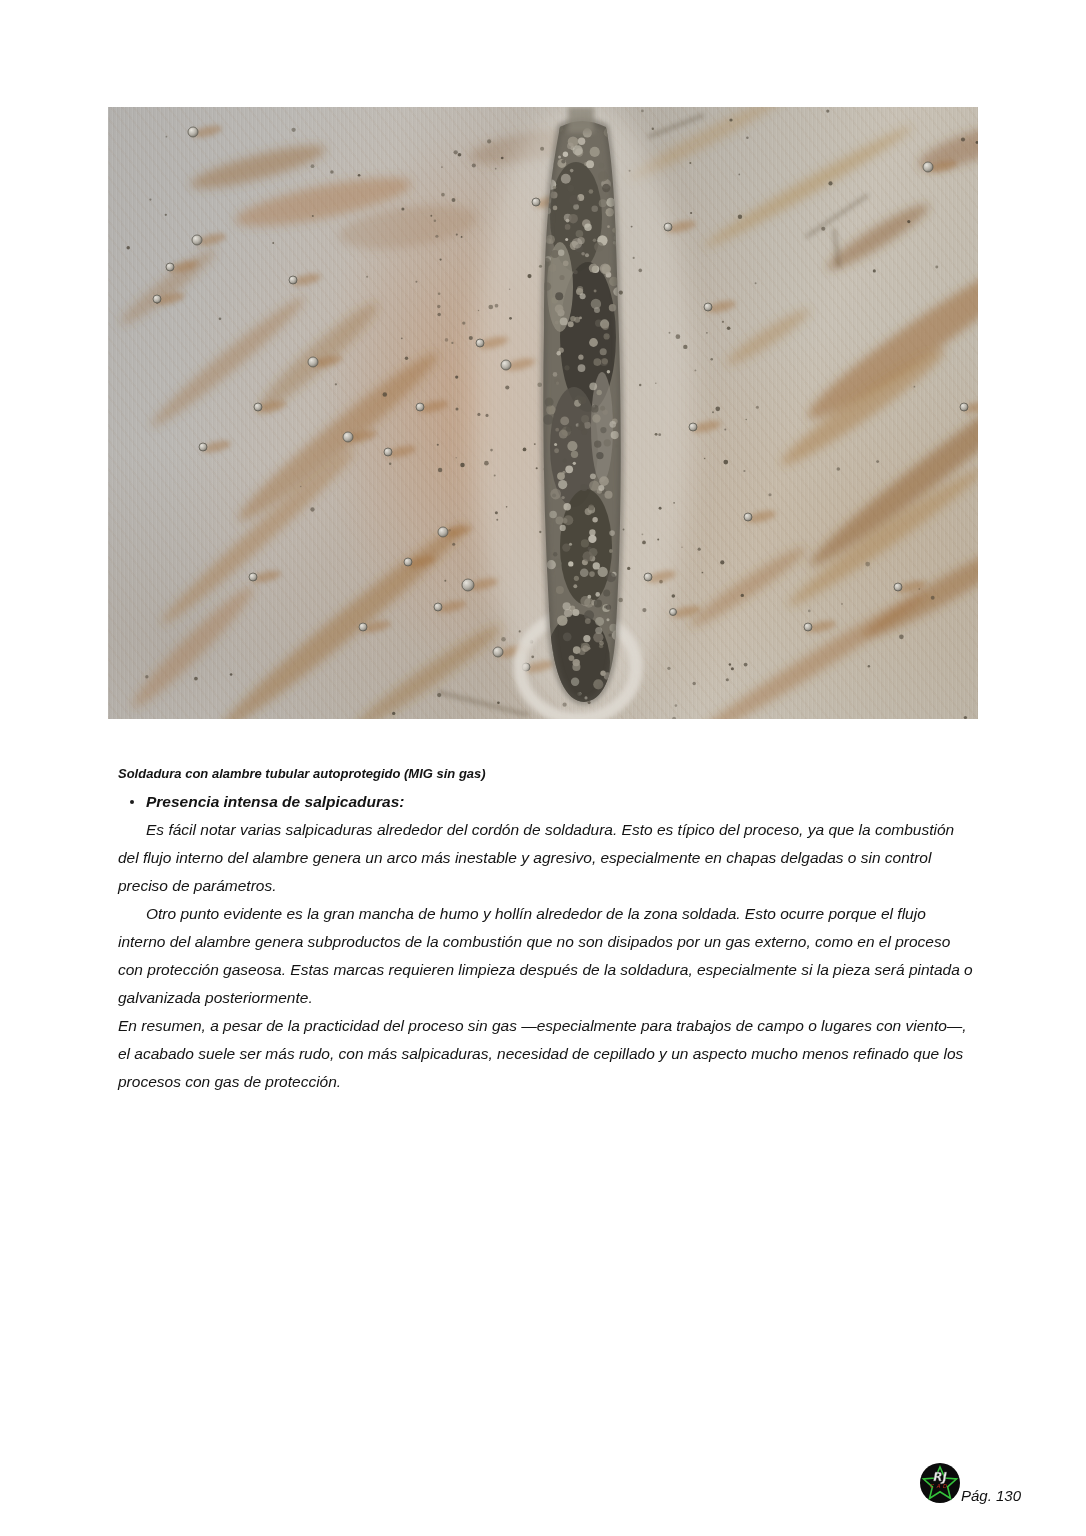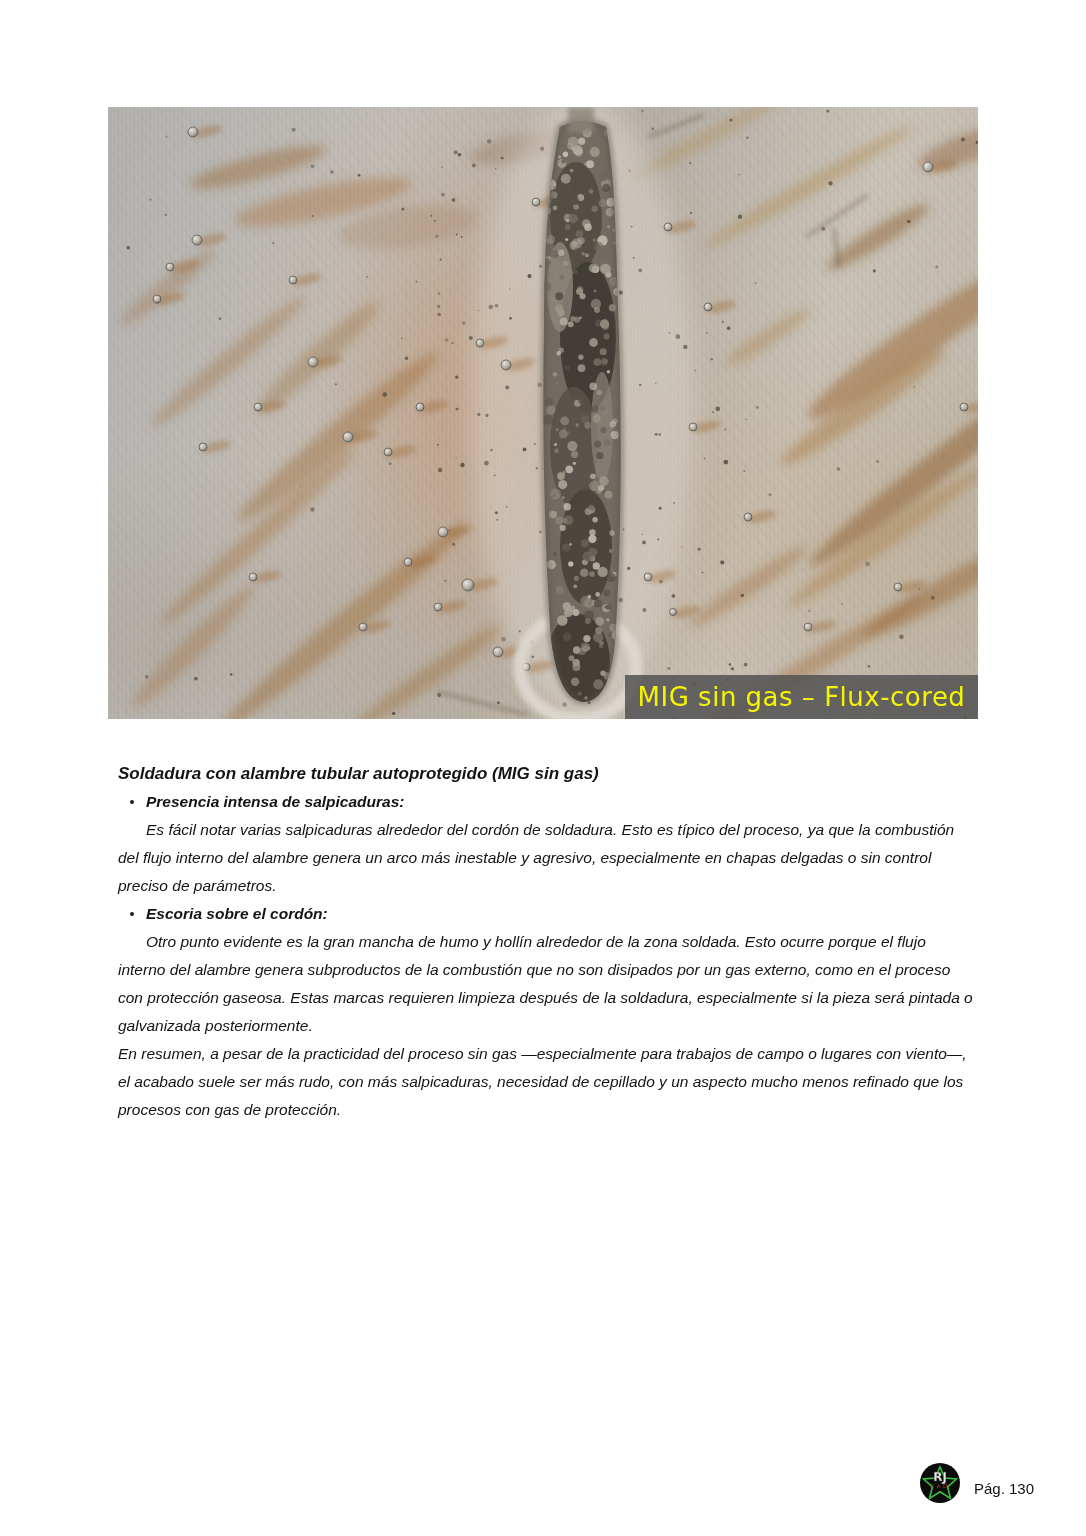--- a/index.html
+++ b/index.html
@@ -25,30 +25,30 @@
   }
   .caption-text{
     font-family:"DejaVu Sans",sans-serif;font-size:26px;font-weight:400;letter-spacing:0.5px;
   }
 
   
   .content{
     position:absolute;left:118px;top:760px;width:858px;
     font-style:italic;font-size:15.5px;line-height:28px;color:#141414;
   }
-  .content h3{margin:0;font-size:17px;font-weight:bold;font-style:italic;}
+  .content h3{margin:0;font-size:13px;font-weight:bold;font-style:italic;}
   .content p{margin:0;white-space:pre-wrap;}
   .bullet-head{font-weight:bold;padding-left:28px;position:relative;}
   .bullet-head::before{
     content:"";position:absolute;left:12px;top:12px;width:4px;height:4px;border-radius:50%;background:#1d1d1d;
   }
   .bullet-body{text-indent:28px;}
 
   
-  .footer{position:absolute;left:919px;top:1462px;display:flex;align-items:flex-start;gap:13px;}
+  .footer{position:absolute;left:919px;top:1462px;display:flex;align-items:flex-end;gap:0;font-style:italic;}
   .page-num{font-size:15px;color:#111;margin-top:18px;}
 </style>
 </head>
 <body>
 
 <div class="photo">
   <svg id="decor" width="870" height="613" viewBox="0 0 870 613">
     <defs>
       <filter id="b6" x="-60%" y="-60%" width="220%" height="220%">
           <feGaussianBlur stdDeviation="5"></feGaussianBlur>
@@ -616,35 +616,31 @@
             <circle cx="504.5" cy="200.8" r="3.73" fill="#9b9587" opacity="0.74"></circle>
             <circle cx="498.2" cy="81.0" r="4.14" fill="#57534a" opacity="0.79"></circle>
             <circle cx="454.0" cy="170.5" r="2.58" fill="#6f6a5e" opacity="0.51"></circle>
           </g>
       </g>
       <path d="M 452,20 C 440,80 436,140 436,220 C 434,320 436,420 442,520 C 446,570 458,594 476,595 C 494,594 506,572 508,520 C 514,420 514,300 510,200 C 508,120 506,60 498,20 C 482,12 466,12 452,20 Z" fill="none" stroke="#57534b" stroke-width="5" opacity="0.55" filter="url(#b3)"></path>
       <rect x="460" y="0" width="26" height="26" fill="#8a8578" opacity="0.8" filter="url(#b3)"></rect>
     </g>
   </svg>
 
-  <div class="caption-bar">
-    <span class="caption-text" style="color: rgb(245, 245, 0);">MIG sin gas – Flux-cored</span>
-  </div>
 </div>
 
 <div class="content">
   <h3>Soldadura con alambre tubular autoprotegido (MIG sin gas)</h3>
 
   <div>
     <div class="bullet-head">Presencia intensa de salpicaduras:</div>
     <p class="bullet-body">Es fácil notar varias salpicaduras alrededor del cordón de soldadura. Esto es típico del proceso, ya que la combustión del flujo interno del alambre genera un arco más inestable y agresivo, especialmente en chapas delgadas o sin control preciso de parámetros.</p>
   </div>
 
   <div>
-    <div class="bullet-head">Escoria sobre el cordón:</div>
   </div>
 
   <div>
     <p class="bullet-body">Otro punto evidente es la gran mancha de humo y hollín alrededor de la zona soldada. Esto ocurre porque el flujo interno del alambre genera subproductos de la combustión que no son disipados por un gas externo, como en el proceso con protección gaseosa. Estas marcas requieren limpieza después de la soldadura, especialmente si la pieza será pintada o galvanizada posteriormente.</p>
   </div>
 
   <p>En resumen, a pesar de la practicidad del proceso sin gas —especialmente para trabajos de campo o lugares con viento—, el acabado suele ser más rudo, con más salpicaduras, necesidad de cepillado y un aspecto mucho menos refinado que los procesos con gas de protección.</p>
 </div>
 
 <div class="footer">

